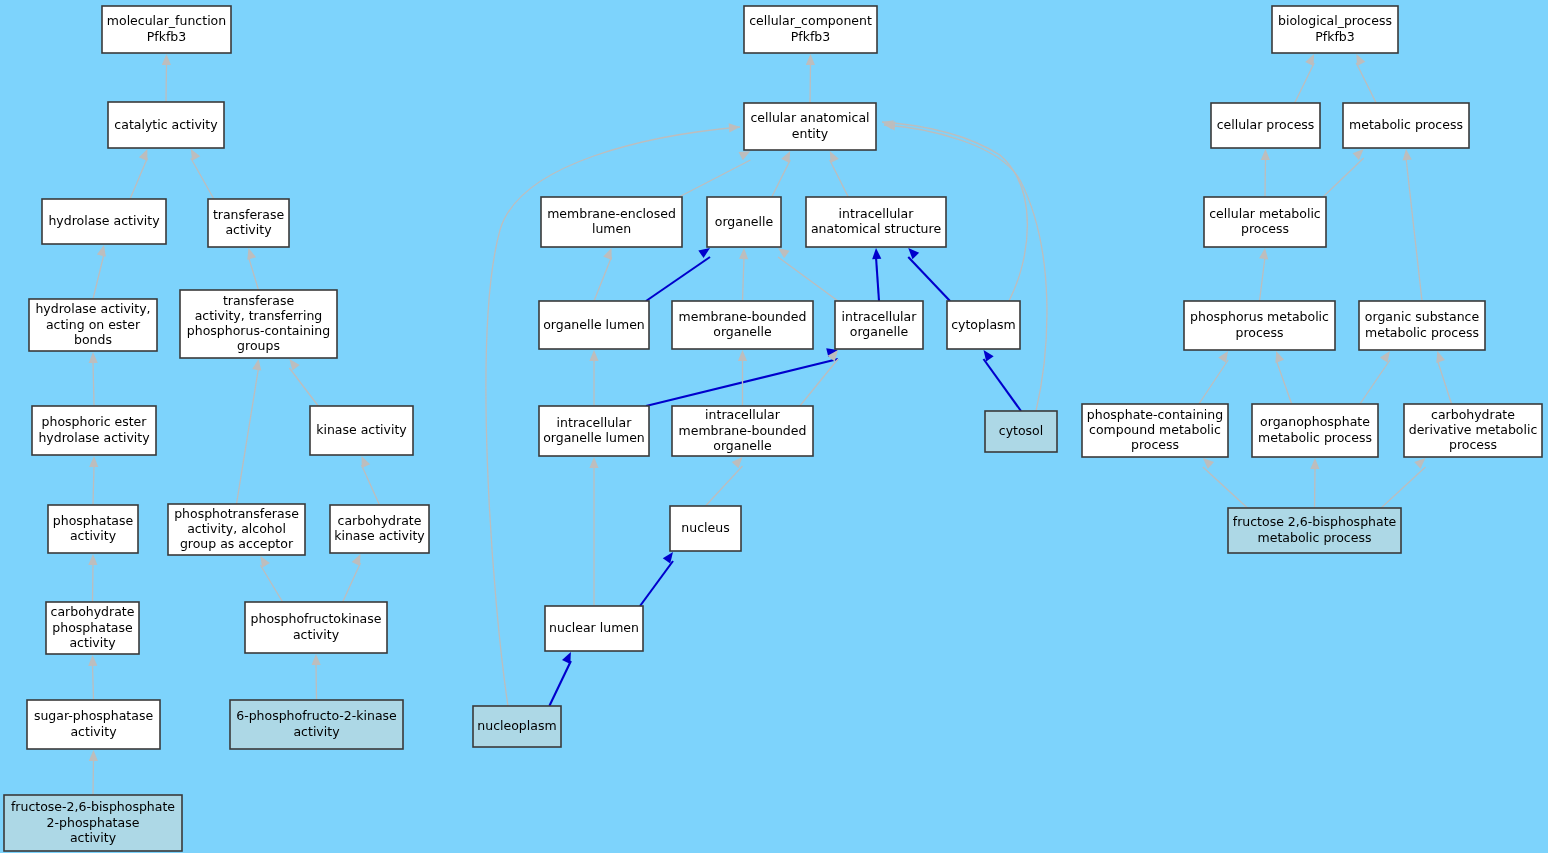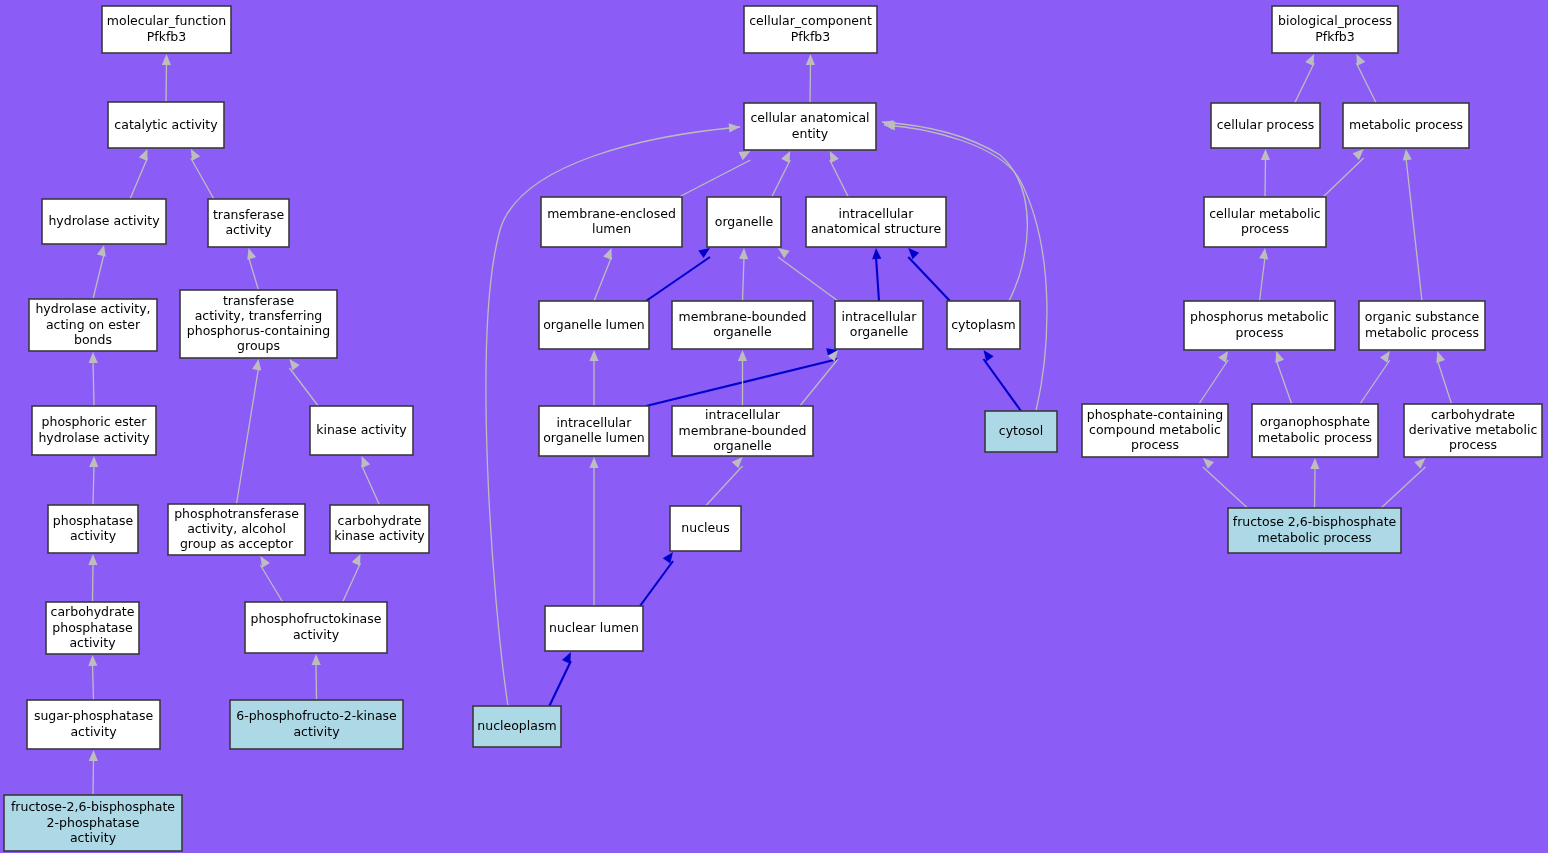--- a/index.html
+++ b/index.html
@@ -1,16 +1,16 @@
 <!DOCTYPE html>
 <html><head>
 <meta charset="utf-8">
 <style>
   html,body{margin:0;padding:0;background:#ffffff;}
-  #stage{position:relative;width:1548px;height:853px;background:#8b5cf6;overflow:hidden;
+  #stage{position:relative;width:1548px;height:853px;background:#7dd3fc;overflow:hidden;
          font-family:"DejaVu Sans","Liberation Sans",sans-serif;}
   svg#graph{position:absolute;left:0;top:0;width:1548px;height:853px;}
   .nodebox{fill:#ffffff;stroke:#3a3a3a;stroke-width:1.6;}
   .nodebox.hl{fill:#add8e6;}
   .nlabel{font-family:"DejaVu Sans","Liberation Sans",sans-serif;font-size:12.5px;fill:#000000;
           text-anchor:middle;dominant-baseline:middle;}
   .edge-isa{fill:none;stroke:#bdbdbd;stroke-width:1.3;}
   .edge-isa-head{fill:#bdbdbd;}
   .edge-partof{fill:none;stroke:#0000cc;stroke-width:2.1;}
   .edge-partof-head{fill:#0000cc;}

